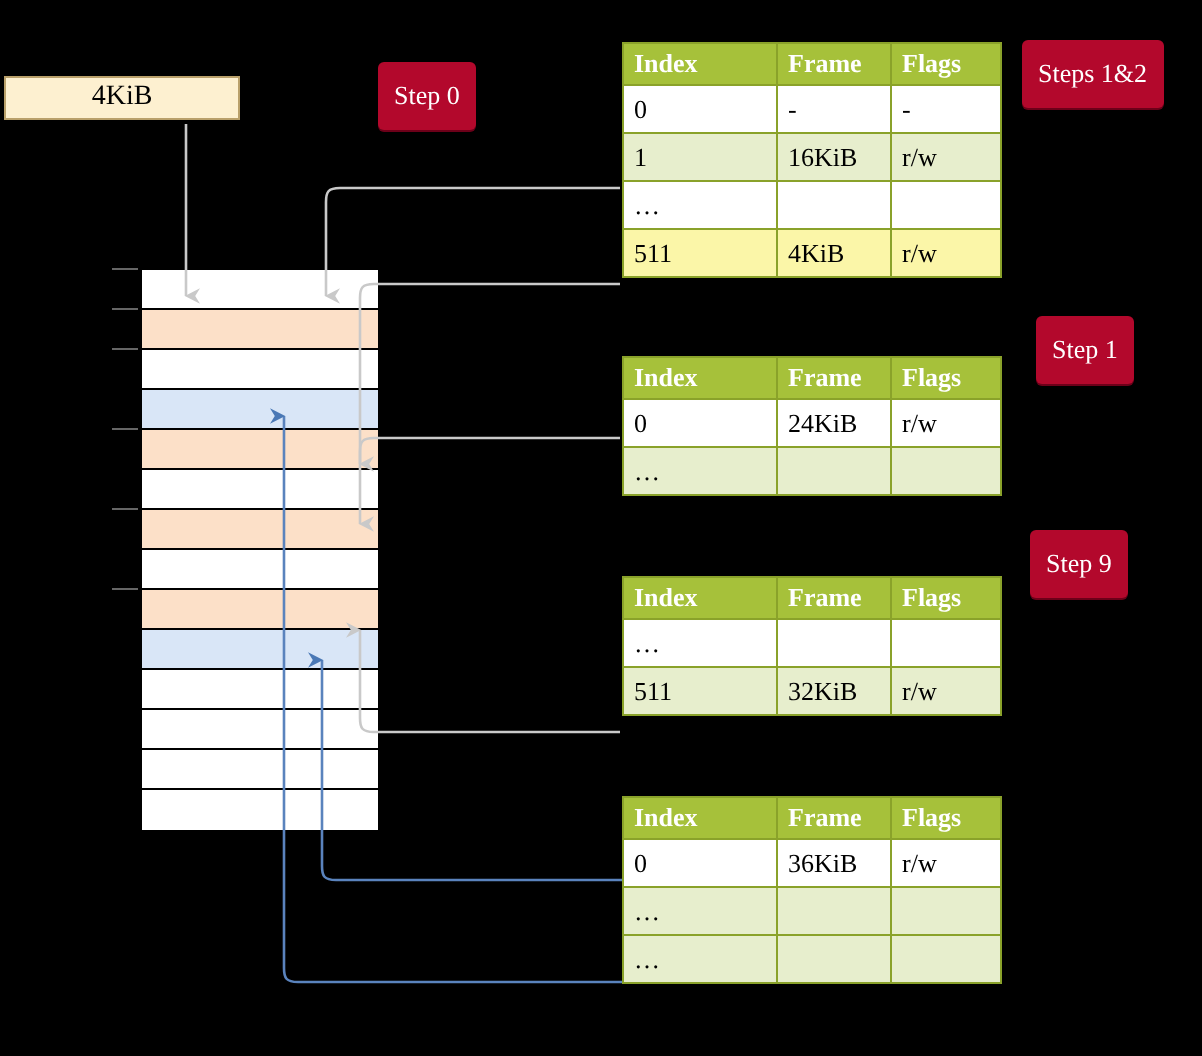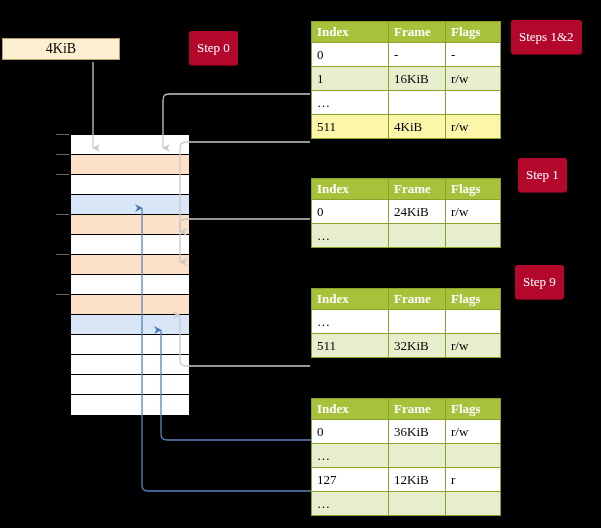--- a/index.html
+++ b/index.html
@@ -287,25 +287,20 @@
         <tr>
           <td class="c-index">0</td>
           <td class="c-frame">36KiB</td>
           <td class="c-flags">r/w</td>
         </tr>
         <tr class="alt">
           <td class="c-index">…</td>
           <td class="c-frame"></td>
           <td class="c-flags"></td>
         </tr>
-        <tr>
-          <td class="c-index">127</td>
-          <td class="c-frame">12KiB</td>
-          <td class="c-flags">r</td>
-        </tr>
         <tr class="alt">
           <td class="c-index">…</td>
           <td class="c-frame"></td>
           <td class="c-flags"></td>
         </tr>
       </tbody>
     </table>
 
 <div class="tick" style="top: 134px;"></div>
     <div class="tick" style="top: 154px;"></div>

